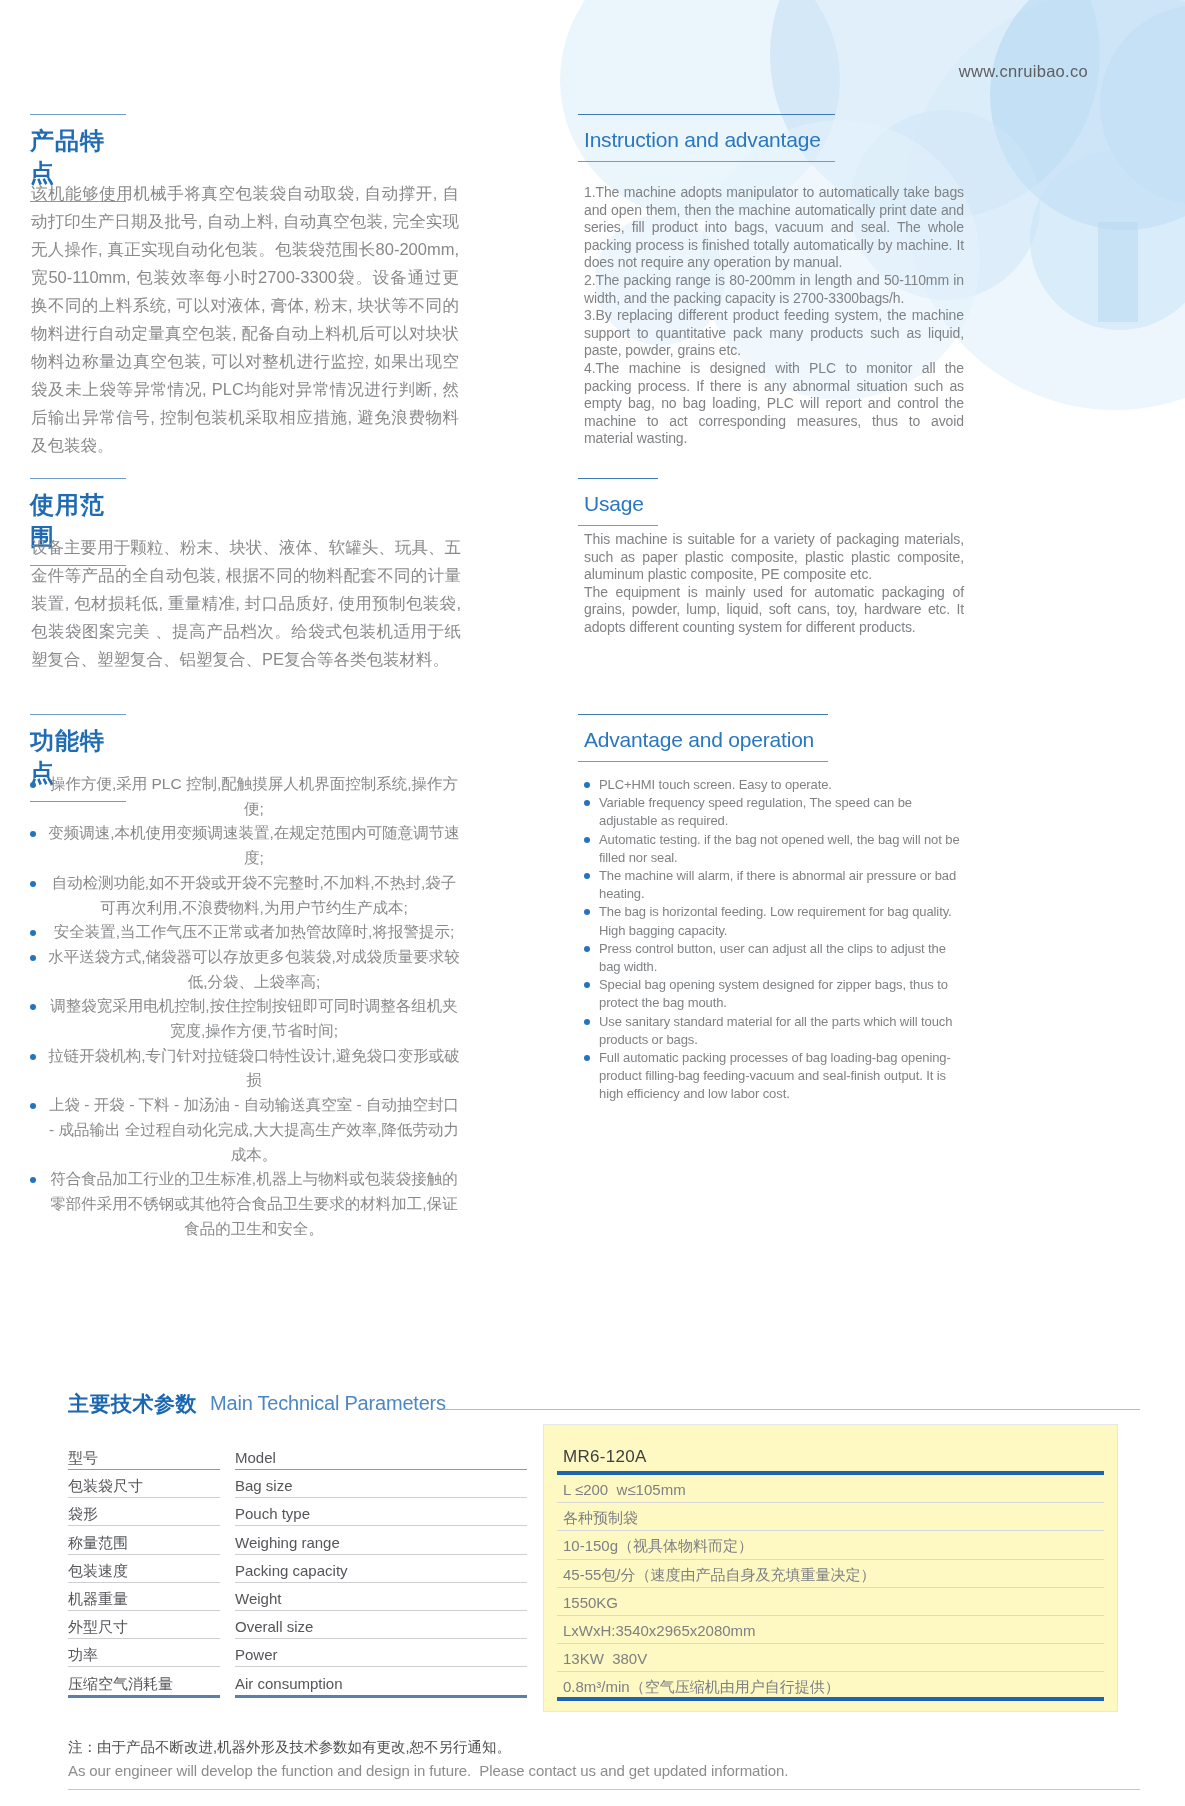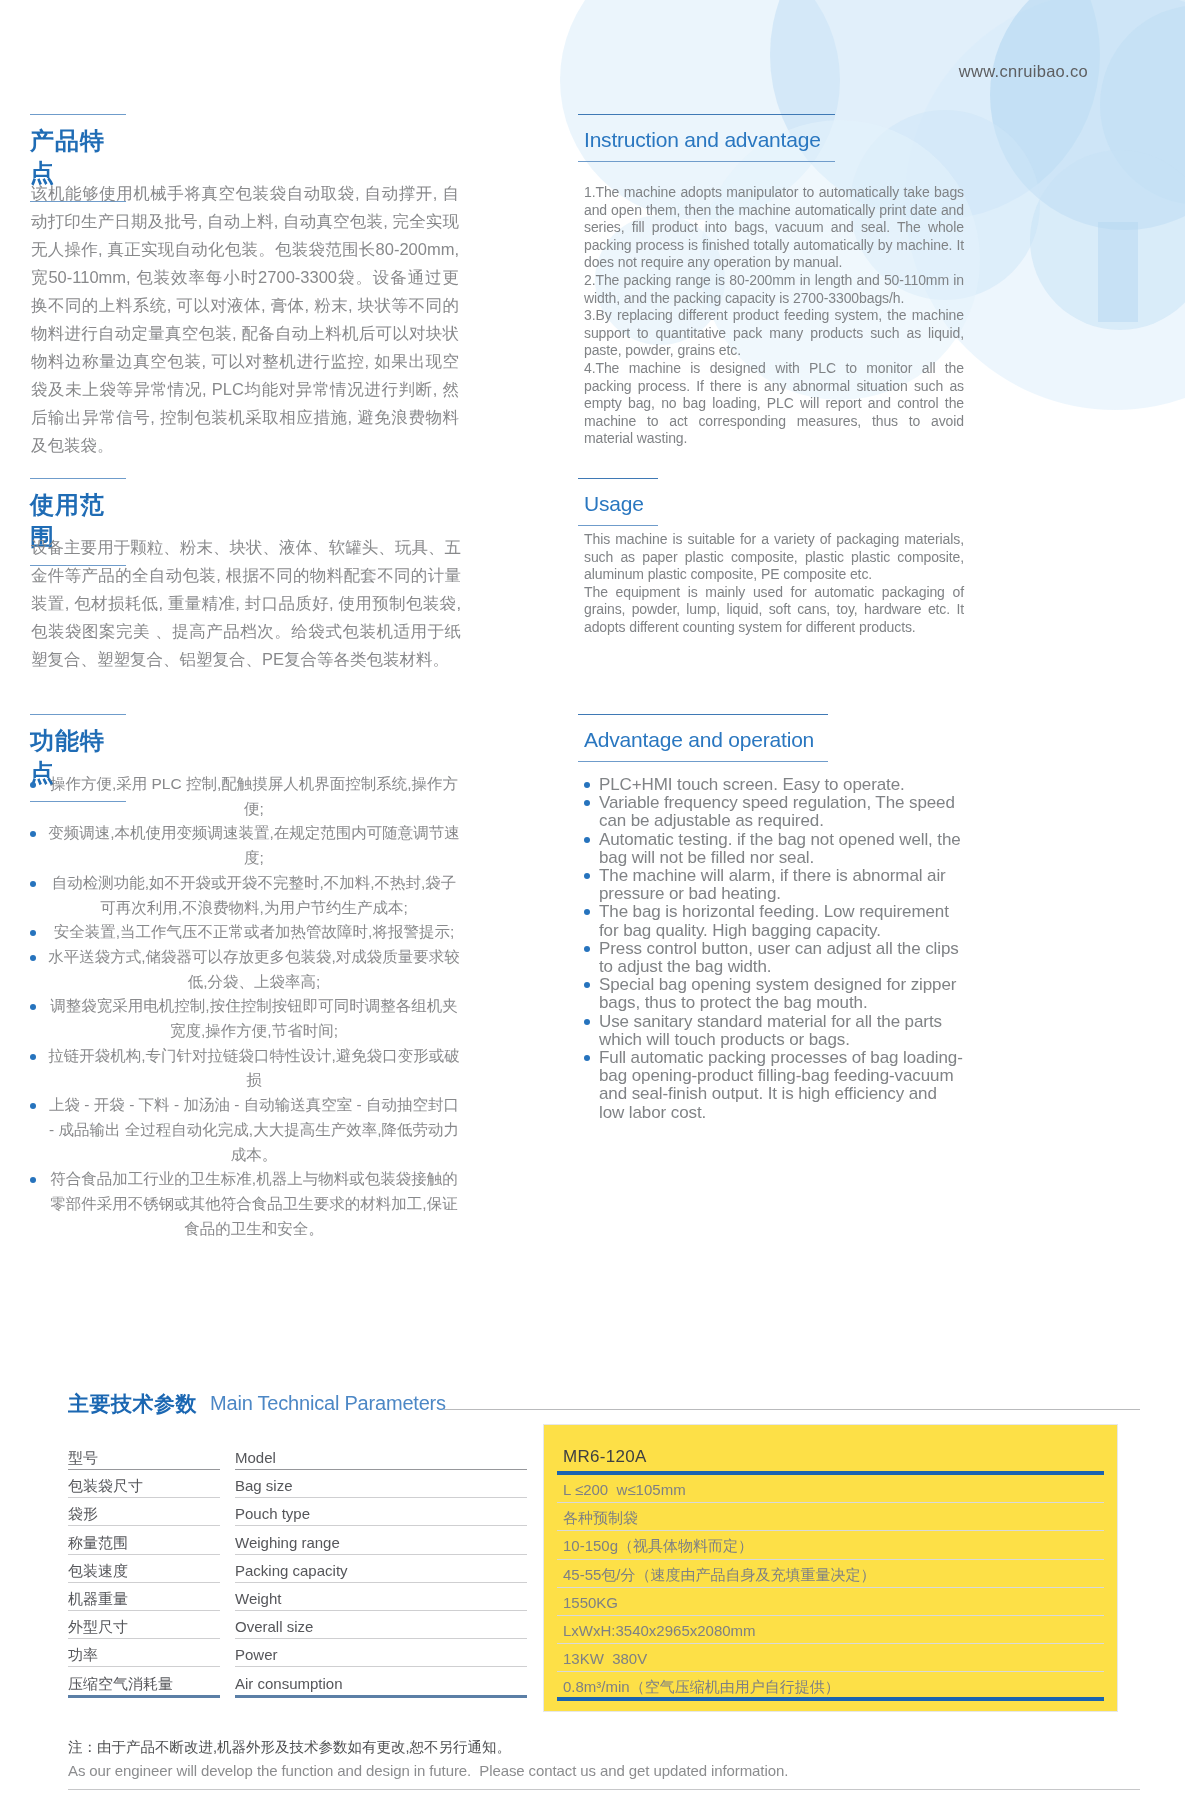--- a/index.html
+++ b/index.html
@@ -20,33 +20,33 @@
               border-top:1px solid #3f79b5;border-bottom:1px solid #6f9ccb;
               padding:13px 14px 9px 6px;letter-spacing:-.2px;}
   
   .cn-body{color:#88898b;font-size:16.5px;line-height:28px;text-align:justify;}
   .cn-body p,.en-body p{margin:0;}
   .en-body{color:#808386;font-size:14px;line-height:17.6px;text-align:justify;letter-spacing:-.1px;}
   
   .bullets{margin:0;padding:0;}
   .bullet{position:relative;padding-left:15px;}
   .cn-bullets .bullet{font-size:15.5px;line-height:24.7px;color:#88898b;text-align:center;}
-  .en-bullets .bullet{font-size:17px;line-height:18.2px;color:#808386;letter-spacing:-.1px;}
+  .en-bullets .bullet{font-size:13px;line-height:18.2px;color:#808386;letter-spacing:-.1px;}
   .dot{position:absolute;left:0;width:6px;height:6px;border-radius:50%;background:#2673bd;}
   .cn-bullets .dot{top:10px;}
   .en-bullets .dot{top:6px;}
   
   .params-title-cn{font-size:21px;font-weight:bold;color:#1b67b2;letter-spacing:.5px;}
   .params-title-en{font-size:20px;color:#4c87c5;letter-spacing:-.2px;}
   .hr{background:#b9babc;height:1px;}
   .tcol .cell{position:relative;height:28.2px;font-size:15px;line-height:19px;color:#55565a;}
   .tcol .cell::after{content:"";position:absolute;left:0;right:0;top:21px;height:1px;background:#cfcfd1;}
   .tcol .cell.head::after{background:#96979b;}
   .tcol .cell.last::after{height:3px;background:#5b7fa6;}
-  .tpanel{background:#fde047;border:1px solid #e6e7e9;box-sizing:border-box;}
+  .tpanel{background:#fef9c3;border:1px solid #e6e7e9;box-sizing:border-box;}
   .model-name{position:absolute;left:19px;top:22px;font-size:17px;color:#3f4042;letter-spacing:.3px;}
   .model-line{position:absolute;left:13px;right:13px;top:46px;height:4px;background:#1b64af;}
   .pvalues{position:absolute;left:13px;right:13px;top:50px;}
   .pcell{position:relative;height:28.2px;line-height:24px;padding:3px 0 0 6px;box-sizing:border-box;
          font-size:15px;color:#7e8084;white-space:pre-wrap;}
   .pcell::after{content:"";position:absolute;left:0;right:0;bottom:0;height:1px;background:#d8d9db;}
   .pcell.plast::after{height:4px;background:#1b64af;}
   .note-cn{font-size:14.5px;color:#4e4f51;white-space:pre-wrap;}
   .note-en{font-size:15px;color:#8c8d8f;white-space:pre-wrap;letter-spacing:-.1px;}
 </style>

